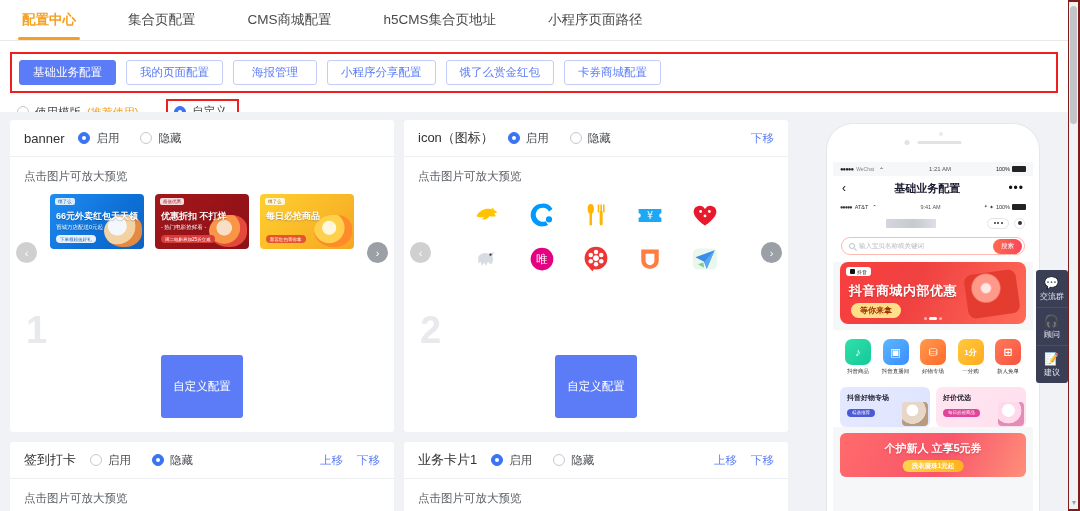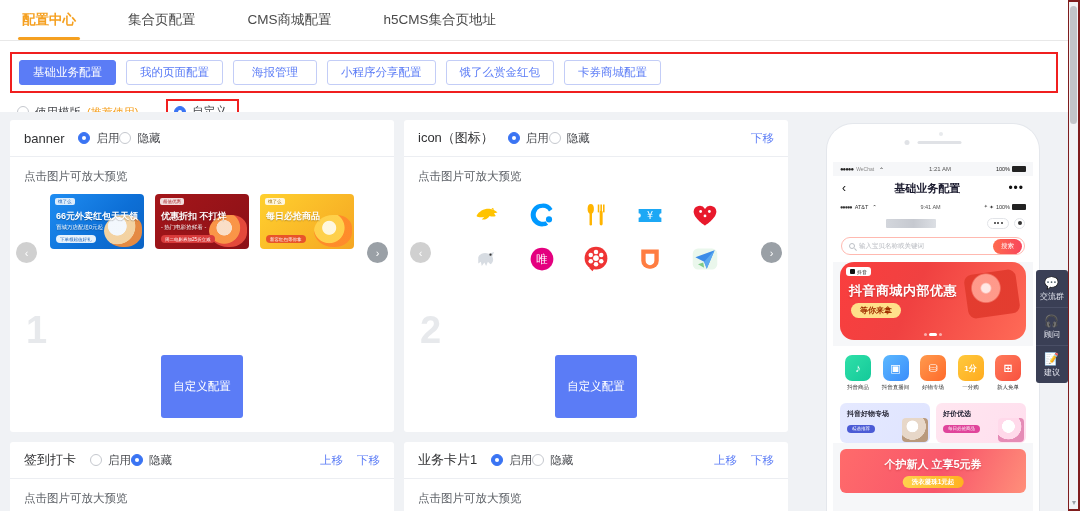--- a/index.html
+++ b/index.html
@@ -70,21 +70,21 @@
     width: 384px; background: #fff; border-radius: 3px;
     display: flex; flex-direction: column;
   }
   .card.tall { height: 312px; }
   .card.short { height: 112px; overflow: hidden; }
   .card-head {
     height: 37px; display: flex; align-items: center; padding: 0 14px;
     border-bottom: 1px solid #eceef2; gap: 14px;
   }
   .card-title { font-size: 13px; color: #303133; white-space: nowrap; }
-  .card-radios { display: flex; gap: 0; align-items: center; }
+  .card-radios { display: flex; gap: 21px; align-items: center; }
   .card-actions { margin-left: auto; display: flex; gap: 14px; }
   .linkbtn { color: #5b7cf6; font-size: 11.5px; cursor: pointer; }
   .card-sub { font-size: 11.5px; color: #5c6066; padding: 12px 14px 0 14px; }
 
   
   .carousel { position: relative; flex: 1; padding: 6px 10px 0 10px; }
   .arrow {
     position: absolute; top: 58px; width: 21px; height: 21px; border-radius: 50%;
     background: rgba(150,150,150,.45); color: #fff; display: flex;
     align-items: center; justify-content: center; font-size: 11px; cursor: pointer;
@@ -174,21 +174,21 @@
   .caps1 { width: 22px; height: 11px; border-radius: 6px; border: 1px solid #e2e4e8; display: flex; align-items: center; justify-content: center; gap: 1.5px; }
   .caps1 i { width: 2px; height: 2px; border-radius: 50%; background: #333; display: block; }
   .caps2 { width: 11px; height: 11px; border-radius: 50%; border: 1px solid #e2e4e8; display: flex; align-items: center; justify-content: center; }
   .caps2 i { width: 4px; height: 4px; border-radius: 50%; background: #333; display: block; }
   .searchrow { background: #fff; padding: 4px 8px 7px 8px; }
   .searchbox { height: 18px; border: 1px solid #ffb9b0; border-radius: 9px; display: flex; align-items: center; padding: 0 2px 0 7px; }
   .searchph { flex: 1; font-size: 6.5px; color: #b4b7bd; }
   .sbtn { background: linear-gradient(90deg,#ff6a4d,#f8465c); color: #fff; font-size: 6.5px; border-radius: 9px; padding: 3px 8px; }
   .mag { width: 6px; height: 6px; border: 1px solid #bcbfc5; border-radius: 50%; position: relative; margin-right: 4px; flex: none; }
   .mag::after { content:""; position:absolute; right:-2.5px; bottom:-2px; width:3px; height:1px; background:#bcbfc5; transform: rotate(45deg); }
-  .pbanner { margin: 0 7px; height: 78px; border-radius: 14px; position: relative; overflow: hidden;
+  .pbanner { margin: 0 7px; height: 62px; border-radius: 8px; position: relative; overflow: hidden;
     background: linear-gradient(115deg,#fa3e3e 0%,#f04141 40%,#ff6b57 100%); }
   .pbtag { position: absolute; left: 6px; top: 5px; background: #fff; border-radius: 3px; font-size: 5px; color: #111; padding: 1.5px 4px; display: flex; align-items: center; gap: 2px; }
   .pbtag b { display: inline-block; width: 5px; height: 5px; border-radius: 1px; background: #111; }
   .pbt1 { position: absolute; left: 9px; top: 20px; font-size: 13px; font-weight: bold; color: #fff; letter-spacing: .5px; text-shadow: 0 1px 2px rgba(120,0,0,.35); }
   .pbt2 { position: absolute; left: 11px; top: 41px; font-size: 8px; font-weight: bold; color: #a03000; background: #ffe08a; border-radius: 9px; padding: 2px 9px; }
   .pbgift { position: absolute; right: 8px; top: 10px; width: 52px; height: 44px;
     background: radial-gradient(circle at 40% 35%, #fff0ee 0 10%, #ff9d8e 14% 32%, #e23b2e 36% 100%); border-radius: 8px; transform: rotate(-8deg); opacity: .95; }
   .pbdots { position: absolute; left: 50%; transform: translateX(-50%); bottom: 4px; display: flex; gap: 2px; align-items: center; }
   .pbdots i { width: 3px; height: 3px; border-radius: 2px; background: rgba(255,255,255,.55); display: block; }
   .pbdots i.on { width: 8px; background: #fff; }
@@ -244,20 +244,23 @@
       </div>
     <div class="tab">
         <span>集合页配置</span>
       </div>
     <div class="tab">
         <span>CMS商城配置</span>
       </div>
     <div class="tab">
         <span>h5CMS集合页地址</span>
       </div>
+    <div class="tab">
+        <span>小程序页面路径</span>
+      </div>
   </div>
 
   <div class="subbar-wrap">
     <div class="btnrow redbox">
       <div class="pbtn primary">
           <span>基础业务配置</span>
         </div>
       <div class="pbtn">
           <span>我的页面配置</span>
         </div>

